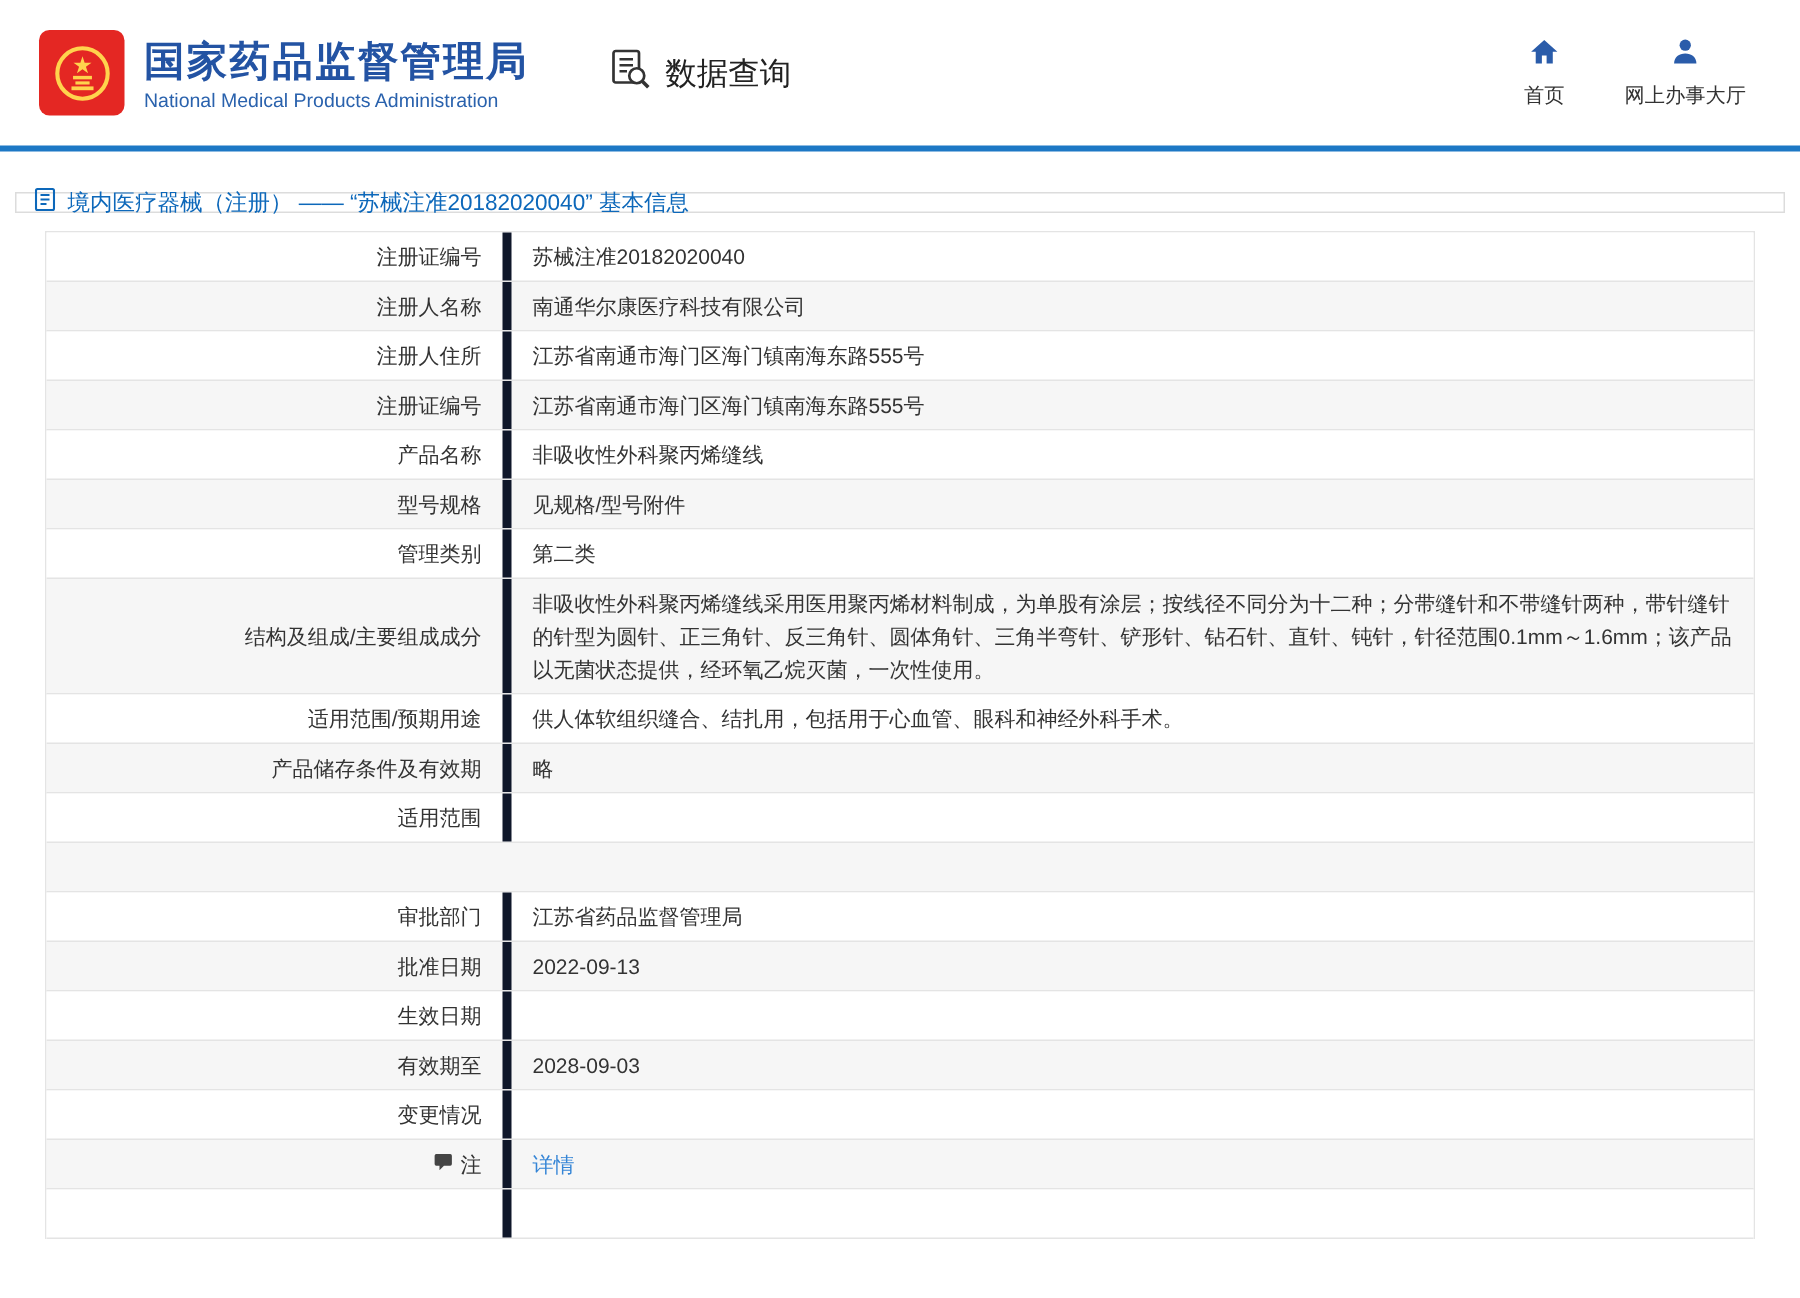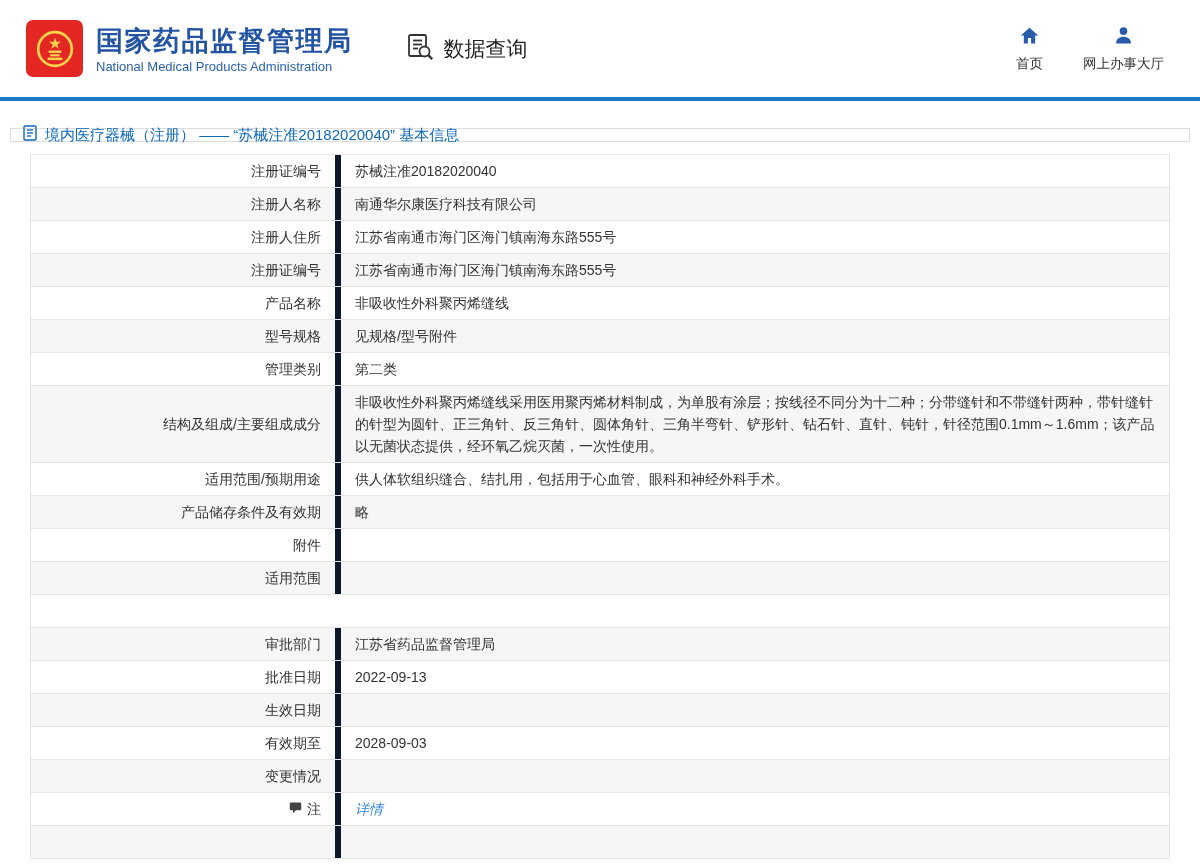--- a/index.html
+++ b/index.html
@@ -29,21 +29,21 @@
   .bc-text { color:#0d68ba; font-size:15px; }
 
   .info-table { margin:12px 20px 0; border:1px solid #e4e4e4; border-bottom:none; }
   .row { display:flex; border-bottom:1px solid #e4e4e4; min-height:33px; background:#fff; }
   .row:nth-child(even) { background:#f6f6f6; }
   .cell-label { flex:0 0 310px; width:310px; border-right:6px solid #0f172a;
     display:flex; align-items:center; justify-content:flex-end; gap:5px;
     padding:5px 14px; text-align:right; color:#333; font-size:14px; line-height:21px; }
   .cell-value { flex:1; display:flex; align-items:center;
     padding:5px 14px; color:#333; font-size:14px; line-height:22px; }
-  .link { color:#3585d6; cursor:pointer;font-style:italic; }
+  .link { color:#3585d6; cursor:pointer; }
 </style>
 </head>
 <body>
 
 <div class="page">
 
   <header class="header">
     <div class="brand">
       <div class="logo">
         <svg width="42" height="42" viewBox="0 0 40 40">
@@ -204,29 +204,20 @@
   <div class="row">
     <div class="cell-label">
 
       <span class="label-text">产品储存条件及有效期</span>
     </div>
     <div class="cell-value">
       <span class="value-text">略</span>
     </div>
   </div>
 
-  <div class="row">
-    <div class="cell-label">
-
-      <span class="label-text">附件</span>
-    </div>
-    <div class="cell-value">
-      <span class="value-text"></span>
-    </div>
-  </div>
 
   <div class="row">
     <div class="cell-label">
 
       <span class="label-text">适用范围</span>
     </div>
     <div class="cell-value">
       <span class="value-text"></span>
     </div>
   </div>

